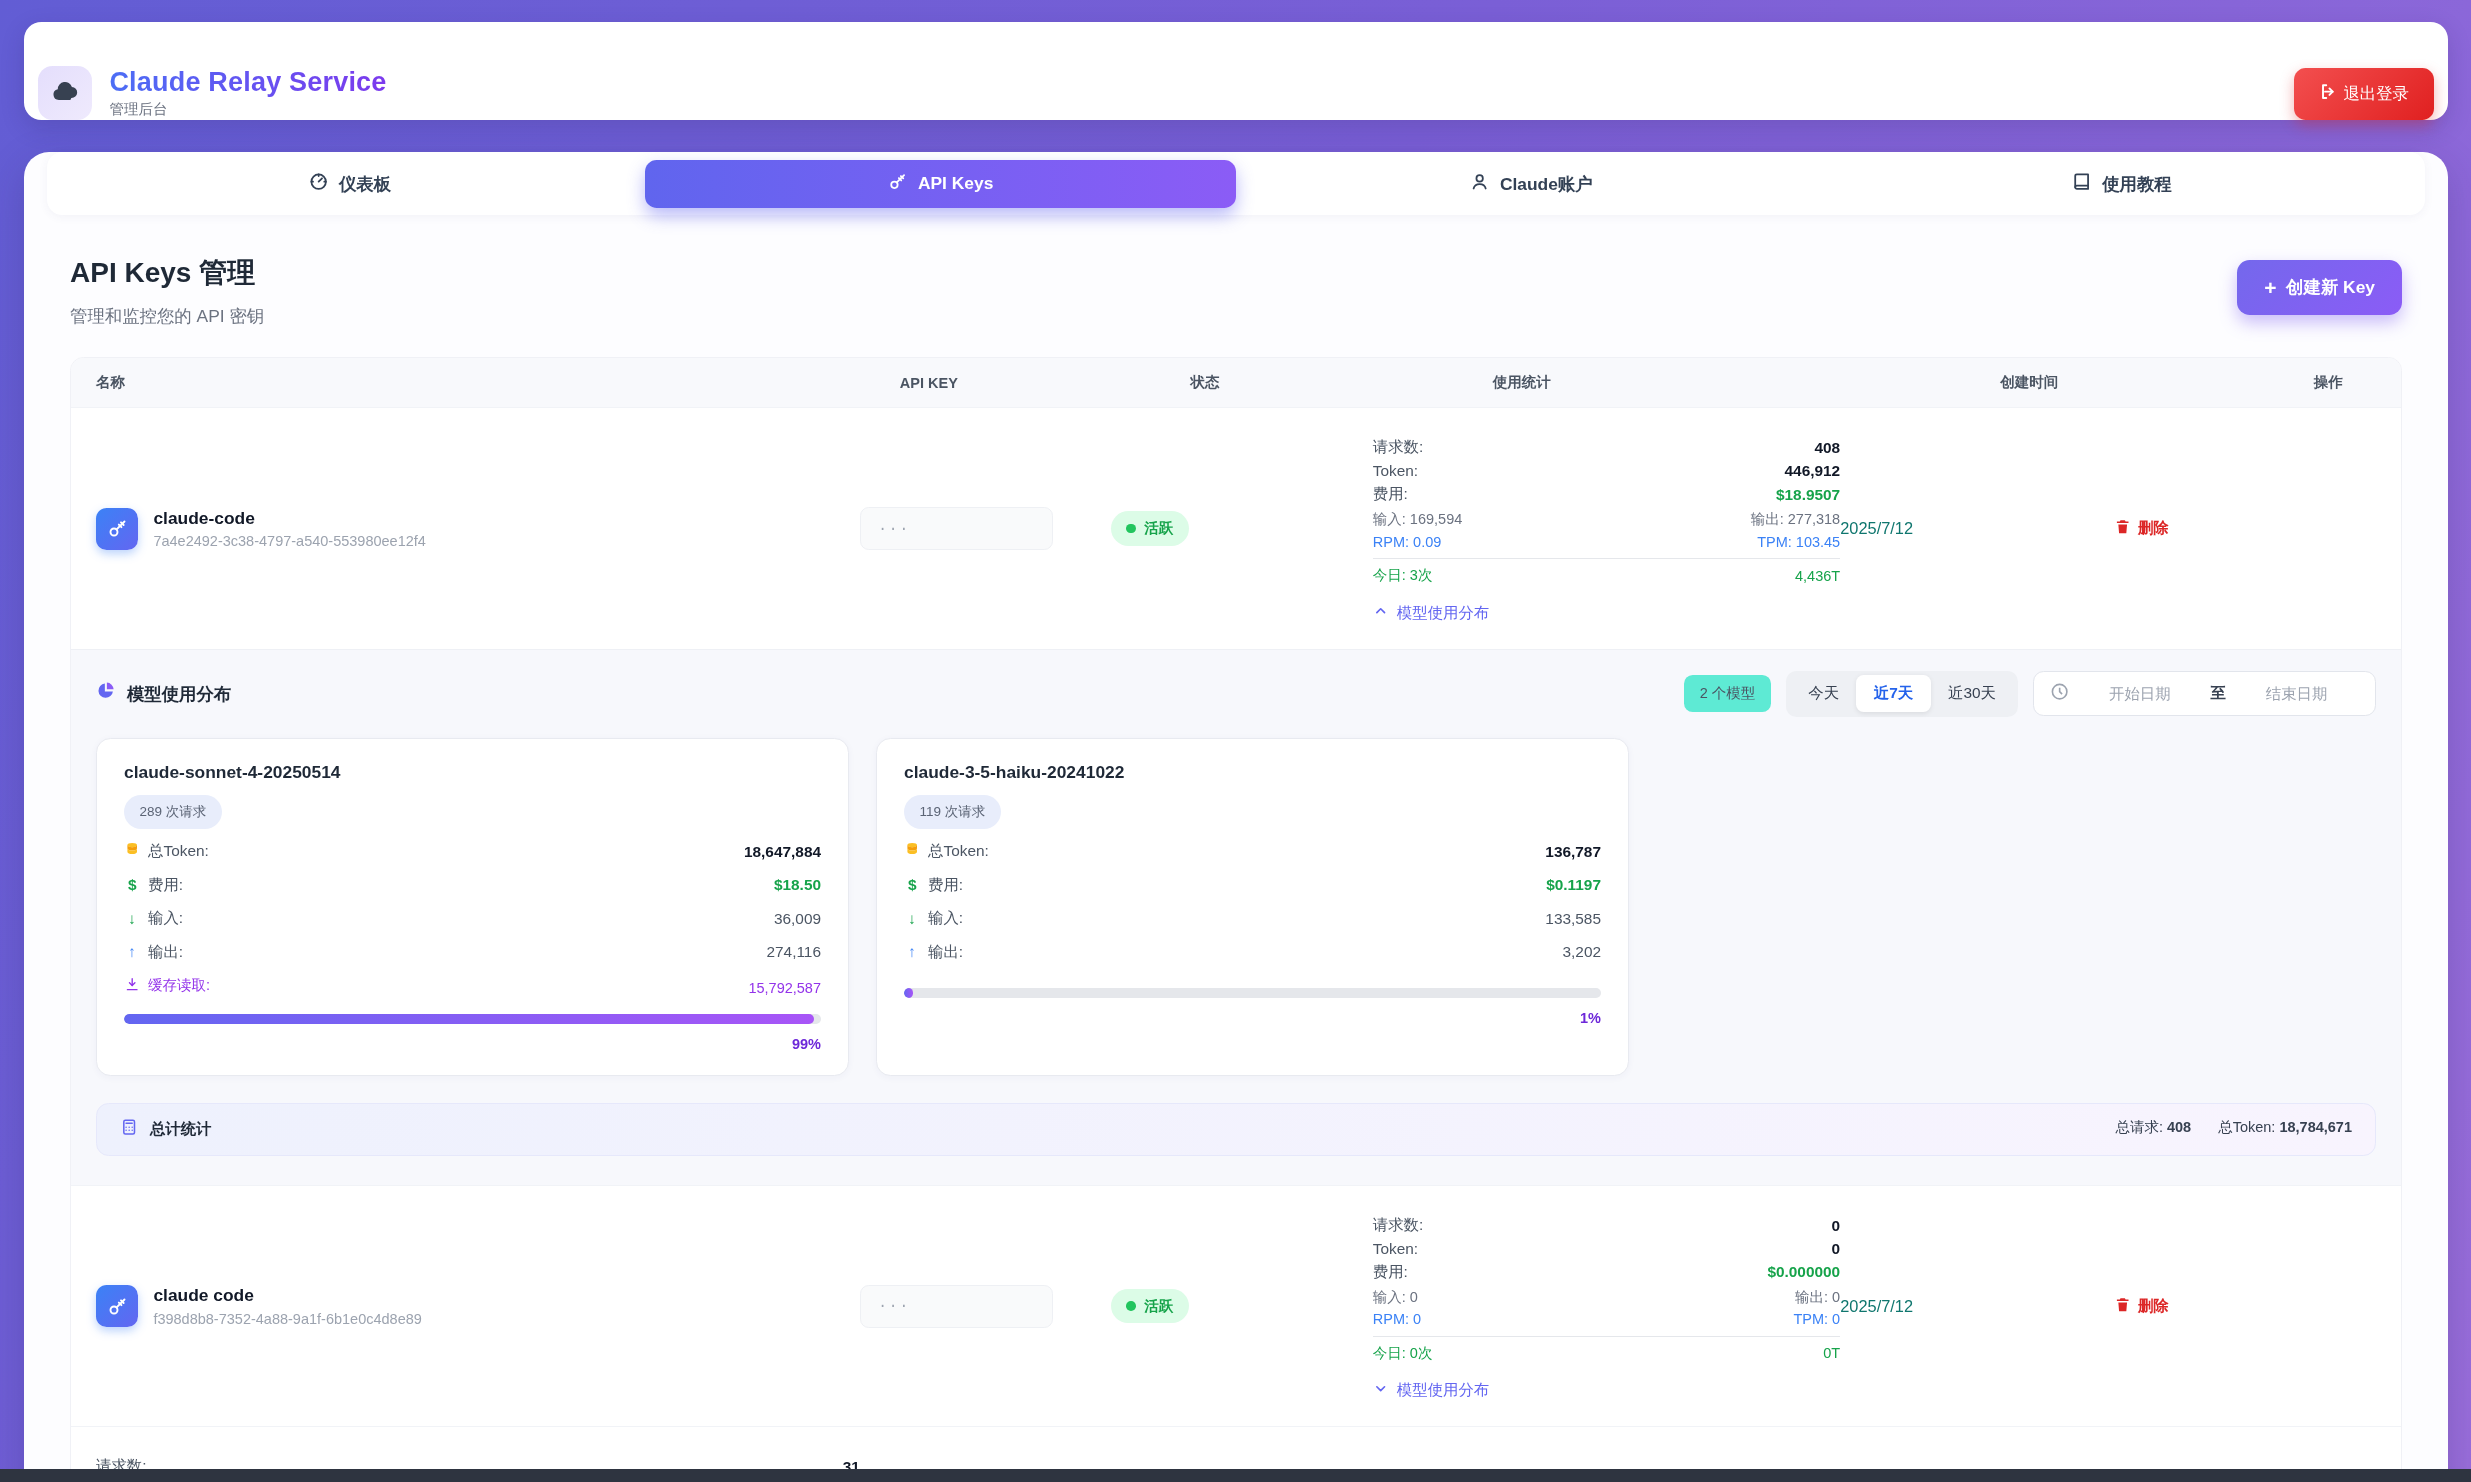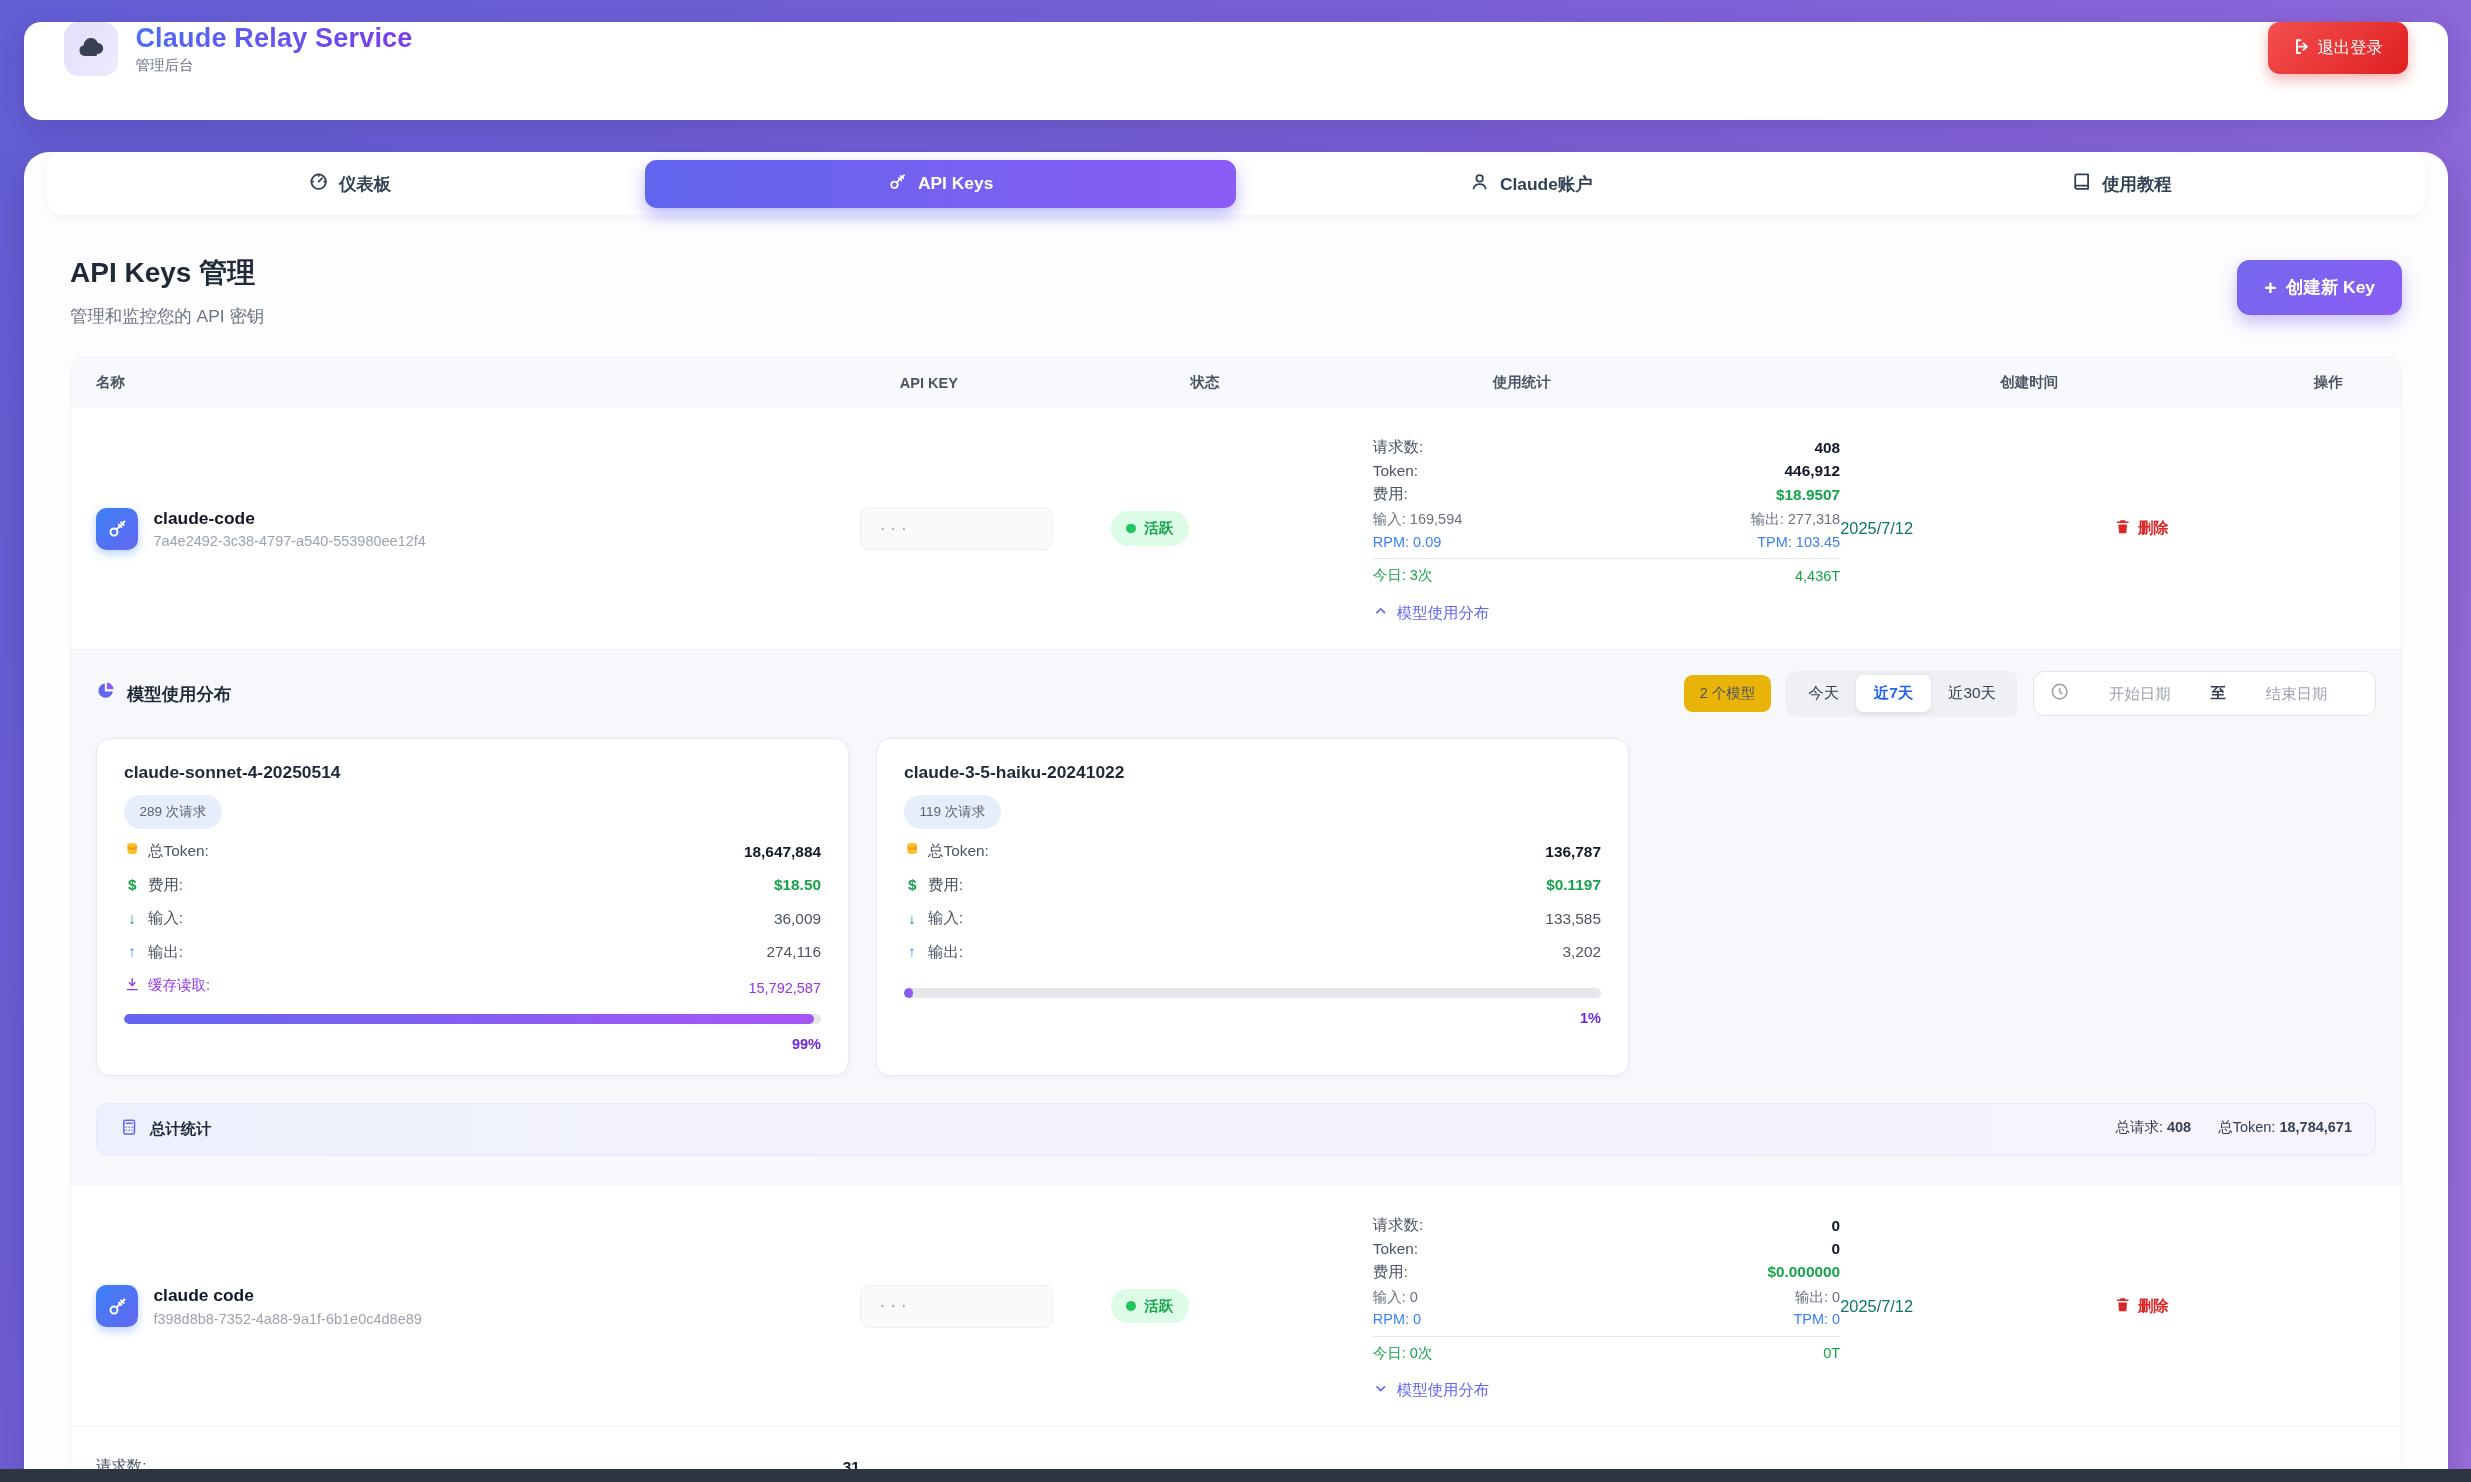--- a/index.html
+++ b/index.html
@@ -4,21 +4,21 @@
 <style>
   * { margin:0; padding:0; box-sizing:border-box; }
   html,body { width:2472px; }
   body { font-family:"Liberation Sans","DejaVu Sans",sans-serif; }
   .app { position:relative; width:2472px; height:1482px; overflow:hidden;
          background:linear-gradient(120deg,#625dd4 0%,#7a5fd6 45%,#9a6edb 100%); }
   .bottom-strip { position:absolute; bottom:0; left:0; width:100%; height:13.5px; background:#2e3440; }
 
   
   .topbar { margin:22px 24px 0; height:98px; background:#ffffff; border-radius:17.4px;
-            display:flex; align-items:flex-start; justify-content:space-between; padding:0 40px;
+            display:flex; align-items:flex-end; justify-content:space-between; padding:0 14px;
             box-shadow:0 7.7px 23px rgba(40,30,90,.18); }
   .brand { display:flex; align-items:center; gap:17.4px; }
   .logo { width:54px; height:54px; border-radius:14.5px; background:linear-gradient(135deg,#e4defc,#efeafd);
           display:flex; align-items:center; justify-content:center; }
   .logo svg { width:29px; height:29px; }
   .brand-text .title { font-size:27px; font-weight:bold;
           background:linear-gradient(90deg,#4c6ef5,#7c3aed); -webkit-background-clip:text;
           background-clip:text; color:transparent; letter-spacing:0.2px; }
   .brand-text .subtitle { font-size:14.5px; color:#6b7280; margin-top:2.9px; }
   .logout-btn { display:flex; align-items:center; gap:5px; border:none; cursor:pointer;
@@ -85,21 +85,21 @@
   .delete-btn { display:flex; align-items:center; gap:6.8px; color:#dc2626; font-size:15.4px; font-weight:bold;
           background:none; border:none; cursor:pointer; }
   .delete-btn svg { width:17.4px; height:17.4px; }
 
   
   .expansion { background:#f7f8fc; border-top:1px solid #eef0f5; padding:21px 25px 29px; }
   .exp-head { display:flex; align-items:center; justify-content:space-between; margin-bottom:21px; }
   .exp-title { display:flex; align-items:center; gap:11.6px; font-size:17.4px; font-weight:bold; color:#1f2937; }
   .exp-title svg { width:19.3px; height:19.3px; }
   .exp-controls { display:flex; align-items:center; gap:15.4px; }
-  .model-count { background:#eab308; color:#4b5563; font-size:14.5px; padding:8.7px 15.4px; border-radius:8.7px; }
+  .model-count { background:#5eead4; color:#4b5563; font-size:14.5px; padding:8.7px 15.4px; border-radius:8.7px; }
   .segmented { display:flex; background:#eef0f4; border-radius:10.6px; padding:4.8px; }
   .seg-btn { border:none; background:none; font-size:15.4px; color:#374151; padding:7.7px 17.4px;
           border-radius:7.7px; cursor:pointer; }
   .seg-btn.active { background:#fff; color:#2563eb; font-weight:bold; box-shadow:0 1.9px 5.8px rgba(0,0,0,.08); }
   .date-range { display:flex; align-items:center; gap:7.7px; background:#fff; border:1px solid #e2e5ec;
           border-radius:10.6px; padding:9.7px 15.4px; }
   .date-range svg { width:19.3px; height:19.3px; }
   .date-input { border:none; outline:none; width:126px; font-size:15.4px; color:#374151; text-align:center;
           background:transparent; }
   .date-input::placeholder { color:#9ca3af; }

